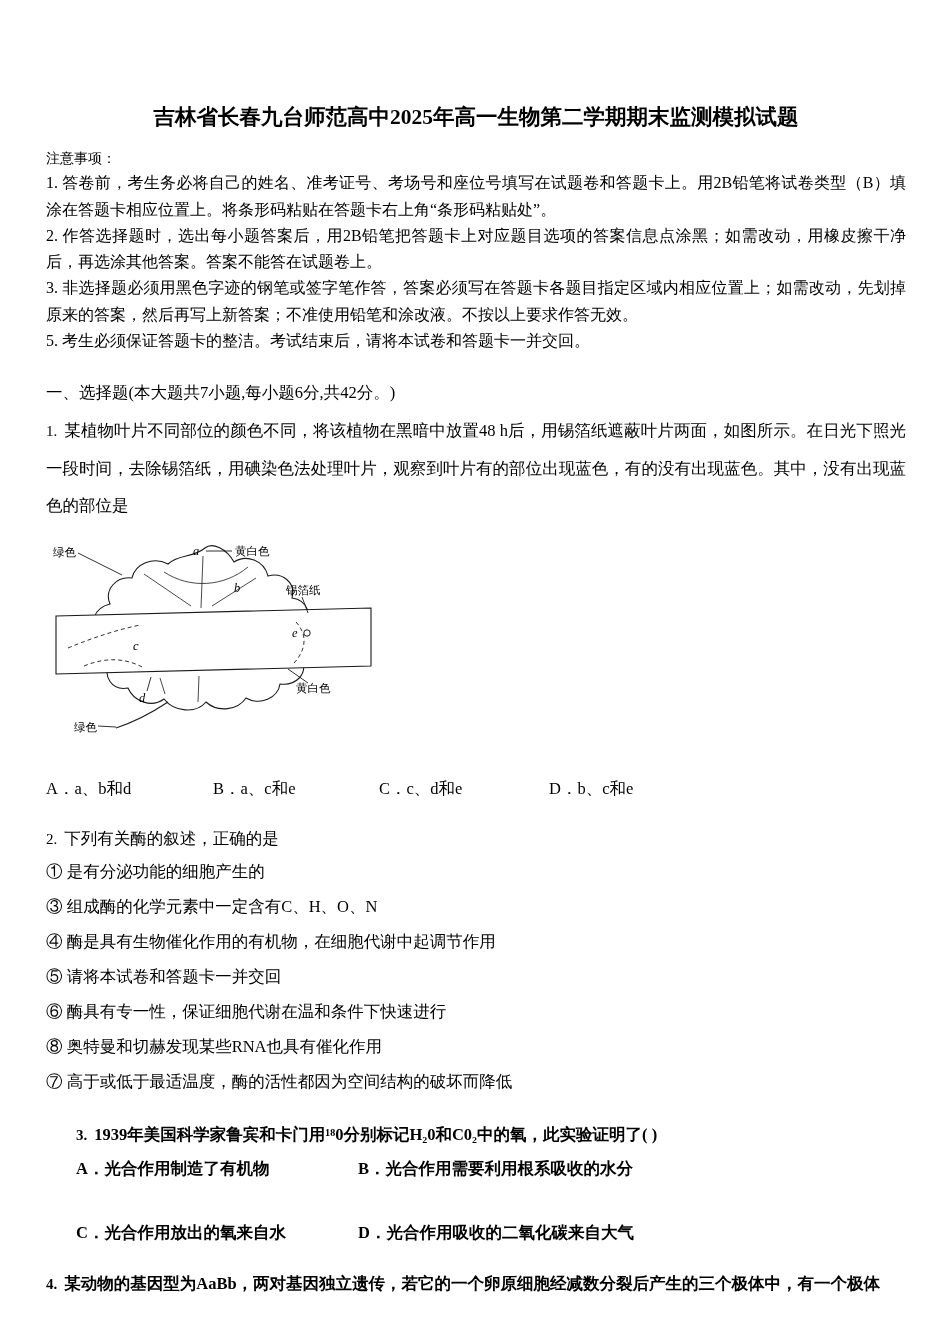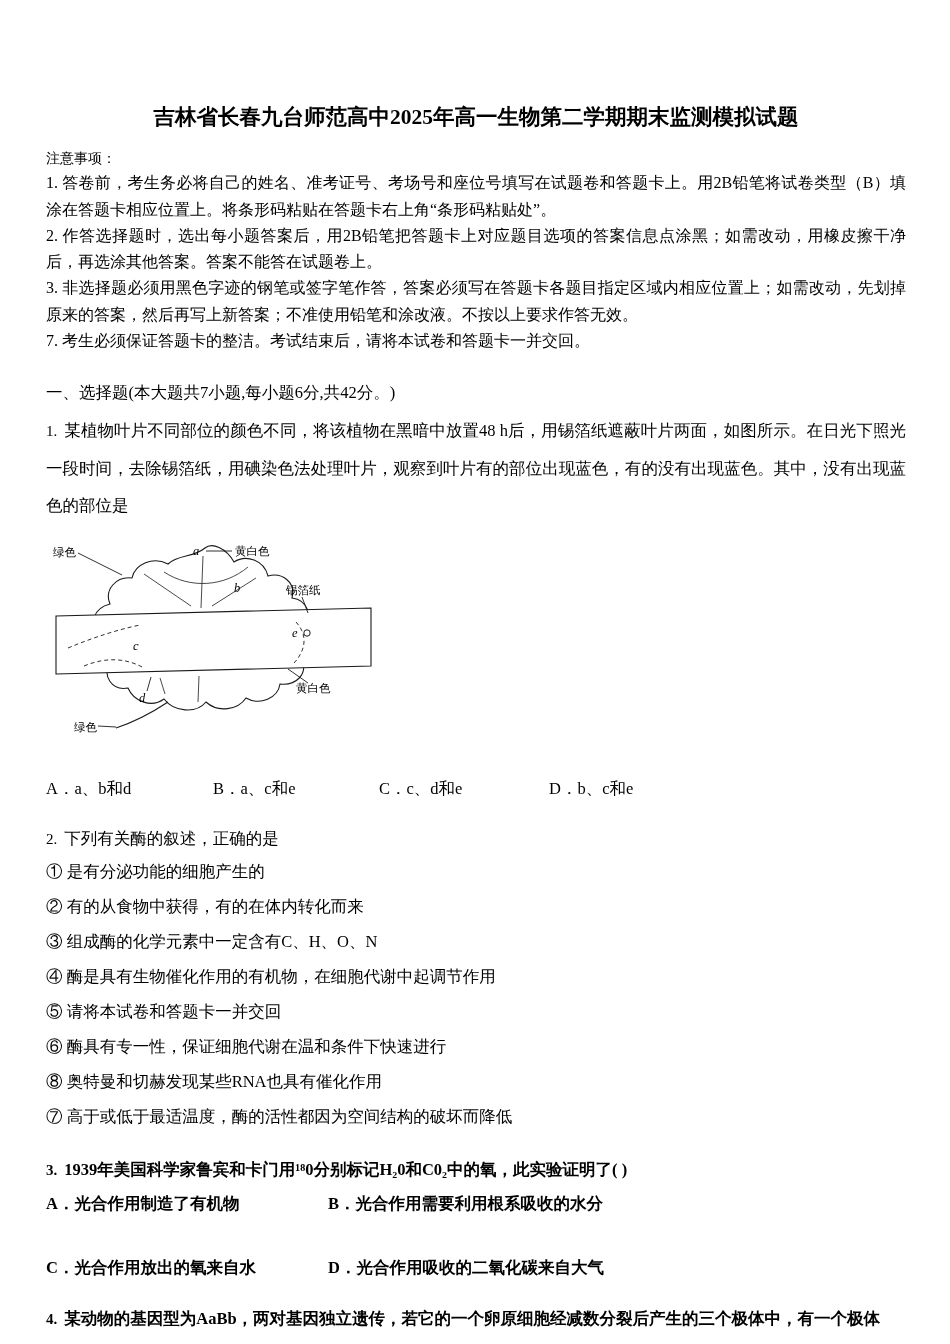--- a/index.html
+++ b/index.html
@@ -37,21 +37,21 @@
   .options-row {
     display: grid;
     grid-template-columns: 167px 166px 170px auto;
     font-weight: normal;
     margin-top: 26px;
   }
   .q2-block { margin-top: 20px; }
   .q2-stem { line-height: 2.0; }
   .q2-items p { margin: 0; line-height: 2.12; }
   .q2-options { margin-top: 10px; }
-  .q3-block { margin-top: 18px; }
+  .q3-block { margin-top: 18px; margin-left: 30px; }
   .q3-stem { font-weight: bold; line-height: 2.0; }
   .q3-options {
     display: grid;
     grid-template-columns: 250px auto;
     font-weight: bold;
     line-height: 1.95;
     margin-top: 2px;
     gap: 32px;
   }
   .q4-block { margin-top: 18px; }
@@ -62,21 +62,21 @@
 
 <div class="page">
 
   <h1 class="title">吉林省长春九台师范高中2025年高一生物第二学期期末监测模拟试题</h1>
 
   <div>
     <div class="notice-heading">注意事项：</div>
     <p class="notice-item">1. 答卷前，考生务必将自己的姓名、准考证号、考场号和座位号填写在试题卷和答题卡上。用2B铅笔将试卷类型（B）填涂在答题卡相应位置上。将条形码粘贴在答题卡右上角“条形码粘贴处”。</p>
     <p class="notice-item">2. 作答选择题时，选出每小题答案后，用2B铅笔把答题卡上对应题目选项的答案信息点涂黑；如需改动，用橡皮擦干净后，再选涂其他答案。答案不能答在试题卷上。</p>
     <p class="notice-item">3. 非选择题必须用黑色字迹的钢笔或签字笔作答，答案必须写在答题卡各题目指定区域内相应位置上；如需改动，先划掉原来的答案，然后再写上新答案；不准使用铅笔和涂改液。不按以上要求作答无效。</p>
-    <p class="notice-item">7. 考生必须保证答题卡的整洁。考试结束后，请将本试卷和答题卡一并交回。</p>
+    <p class="notice-item">5. 考生必须保证答题卡的整洁。考试结束后，请将本试卷和答题卡一并交回。</p>
   </div>
 
   <div class="section-heading">一、选择题(本大题共7小题,每小题6分,共42分。)</div>
 
   <div>
     <p class="stem q1-stem"><span class="qnum">1.</span><span>某植物叶片不同部位的颜色不同，将该植物在黑暗中放置48 h后，用锡箔纸遮蔽叶片两面，如图所示。在日光下照光一段时间，去除锡箔纸，用碘染色法处理叶片，观察到叶片有的部位出现蓝色，有的没有出现蓝色。其中，没有出现蓝色的部位是</span></p>
 
     <figure class="diagram">
       <svg width="340" height="205" viewBox="0 0 340 205" xmlns="http://www.w3.org/2000/svg">
         <g fill="none" stroke="#1a1a1a" stroke-width="1.1">
@@ -116,21 +116,20 @@
       <span>B．a、c和e</span>
       <span>C．c、d和e</span>
       <span>D．b、c和e</span>
     </div>
   </div>
 
   <div class="q2-block">
     <p class="stem q2-stem"><span class="qnum">2.</span><span>下列有关酶的叙述，正确的是</span></p>
     <div class="q2-items">
       <p>① 是有分泌功能的细胞产生的</p>
-      <p>② 有的从食物中获得，有的在体内转化而来</p>
       <p>③ 组成酶的化学元素中一定含有C、H、O、N</p>
       <p>④ 酶是具有生物催化作用的有机物，在细胞代谢中起调节作用</p>
       <p>⑤ 请将本试卷和答题卡一并交回</p>
       <p>⑥ 酶具有专一性，保证细胞代谢在温和条件下快速进行</p>
       <p>⑧ 奥特曼和切赫发现某些RNA也具有催化作用</p>
       <p>⑦ 高于或低于最适温度，酶的活性都因为空间结构的破坏而降低</p>
     </div>
   </div>
 
   <div class="q3-block">

